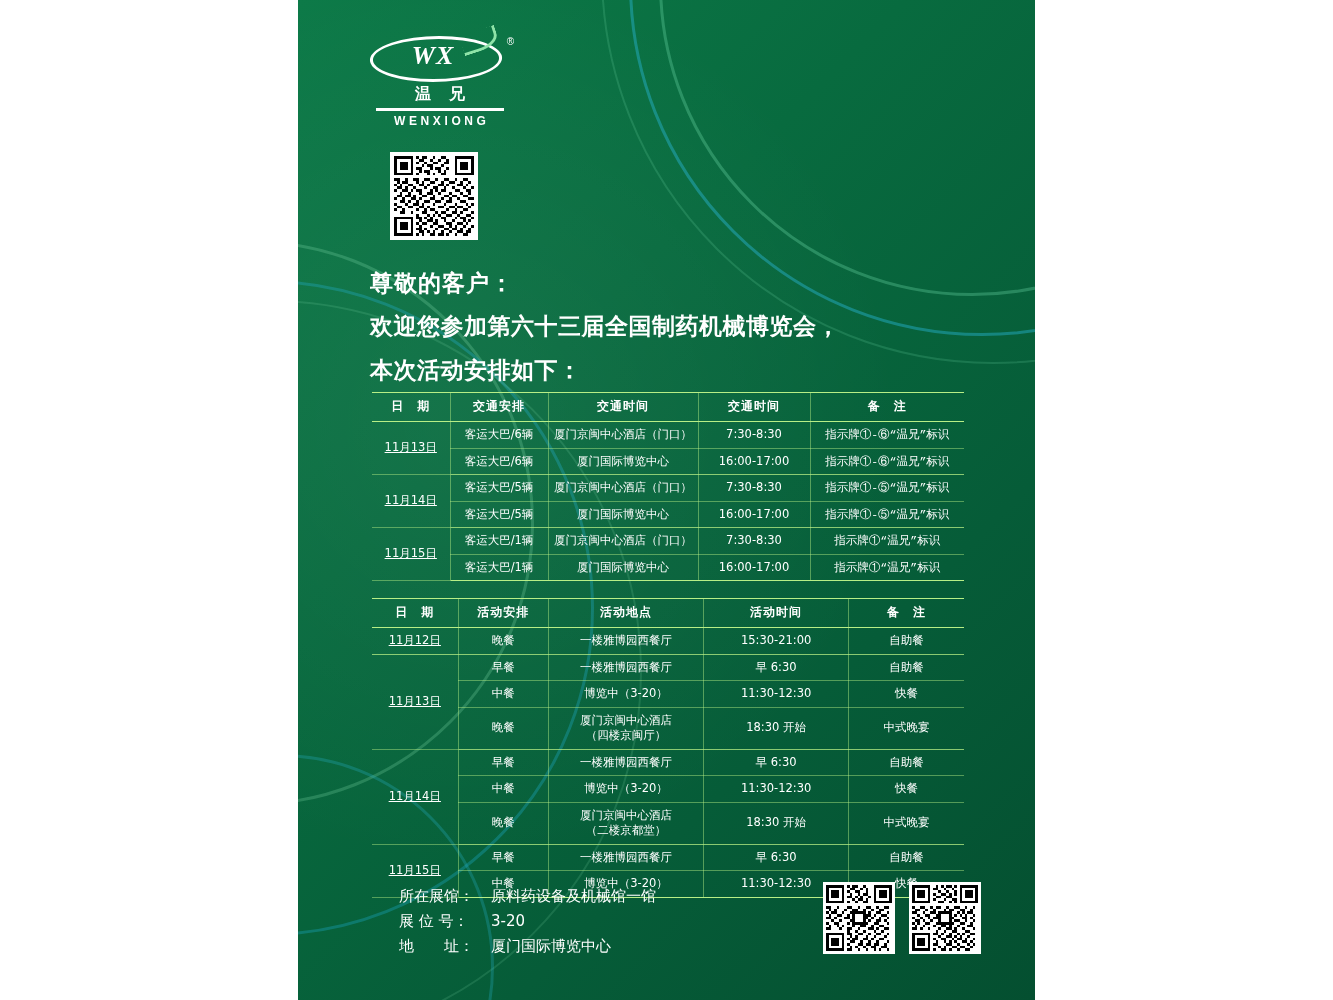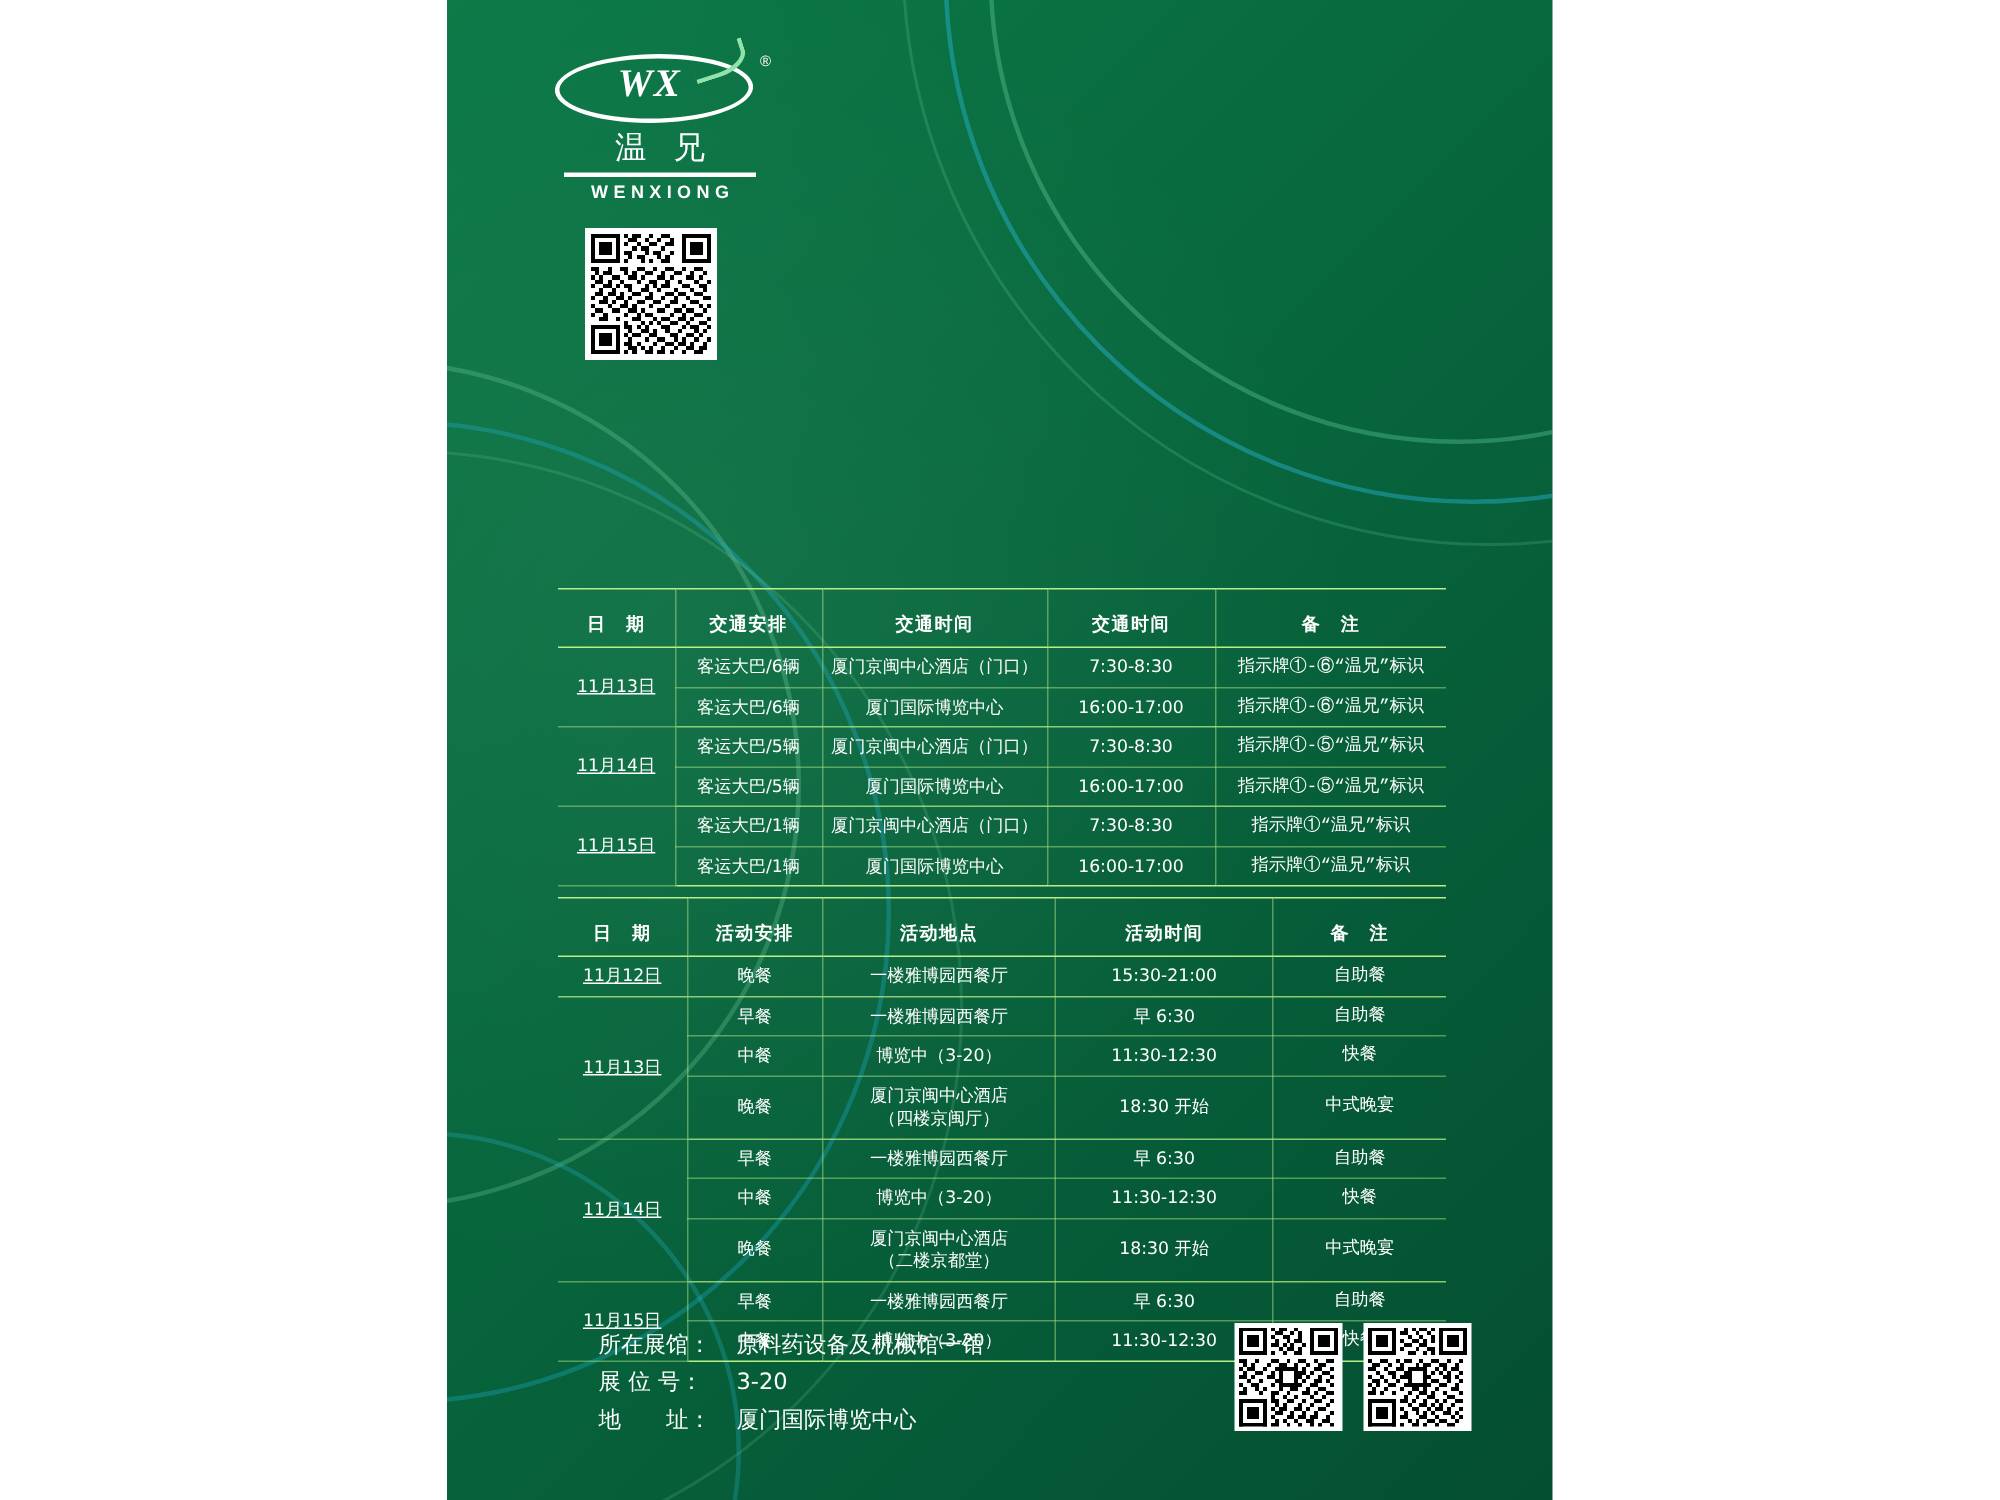--- a/index.html
+++ b/index.html
@@ -128,22 +128,22 @@
   }
   .logo-reg {
     position: absolute;
     right: -8px; top: 2px;
     color: #ffffff;
     font-size: 10px;
   }
   .logo-cn {
     margin-top: 4px;
     color: #ffffff;
-    font-size: 21px;
-    font-weight: normal;
+    font-size: 16px;
+    font-weight: bold;
     letter-spacing: 18px;
     text-indent: 18px;
     font-family: "DejaVu Sans", sans-serif;
   }
   .logo-underline {
     width: 128px;
     height: 3px;
     background: #ffffff;
     margin: 3px auto 3px;
   }
@@ -234,21 +234,21 @@
     width: 100%;
     border-collapse: collapse;
     color: #ffffff;
     font-family: "DejaVu Sans", sans-serif;
     font-size: 11.5px;
     table-layout: fixed;
   }
   table.sched th {
     font-weight: bold;
     font-size: 12px;
-    padding: 15px 2px 6px;
+    padding: 5px 2px 6px;
     border-bottom: 1.5px solid #b8ef86;
     border-top: 1.5px solid #b8ef86;
     letter-spacing: 1px;
     text-align: center;
     white-space: nowrap;
   }
   table.sched td {
     padding: 5px 3px;
     text-align: center;
     border-bottom: 1px solid rgba(184, 239, 134, 0.45);
@@ -559,20 +559,25 @@
               <rect x="13" y="28" width="2" height="1"></rect>
               <rect x="16" y="28" width="2" height="1"></rect>
             <rect x="19" y="28" width="1" height="1"></rect>
               <rect x="22" y="28" width="1" height="1"></rect>
               <rect x="25" y="28" width="2" height="1"></rect>
           </g>
         </svg>
       </div>
     </div>
 
+    <div class="greeting">
+      <div class="greet-1">尊敬的客户：</div>
+      <div class="greet-2">欢迎您参加第六十三届全国制药机械博览会，</div>
+      <div class="greet-2">本次活动安排如下：</div>
+    </div>
 
     <div class="tbl-wrap transport">
       <table class="sched">
         <colgroup>
             <col class="c1">
             <col class="c2">
             <col class="c3">
             <col class="c4">
             <col class="c5">
           </colgroup>

